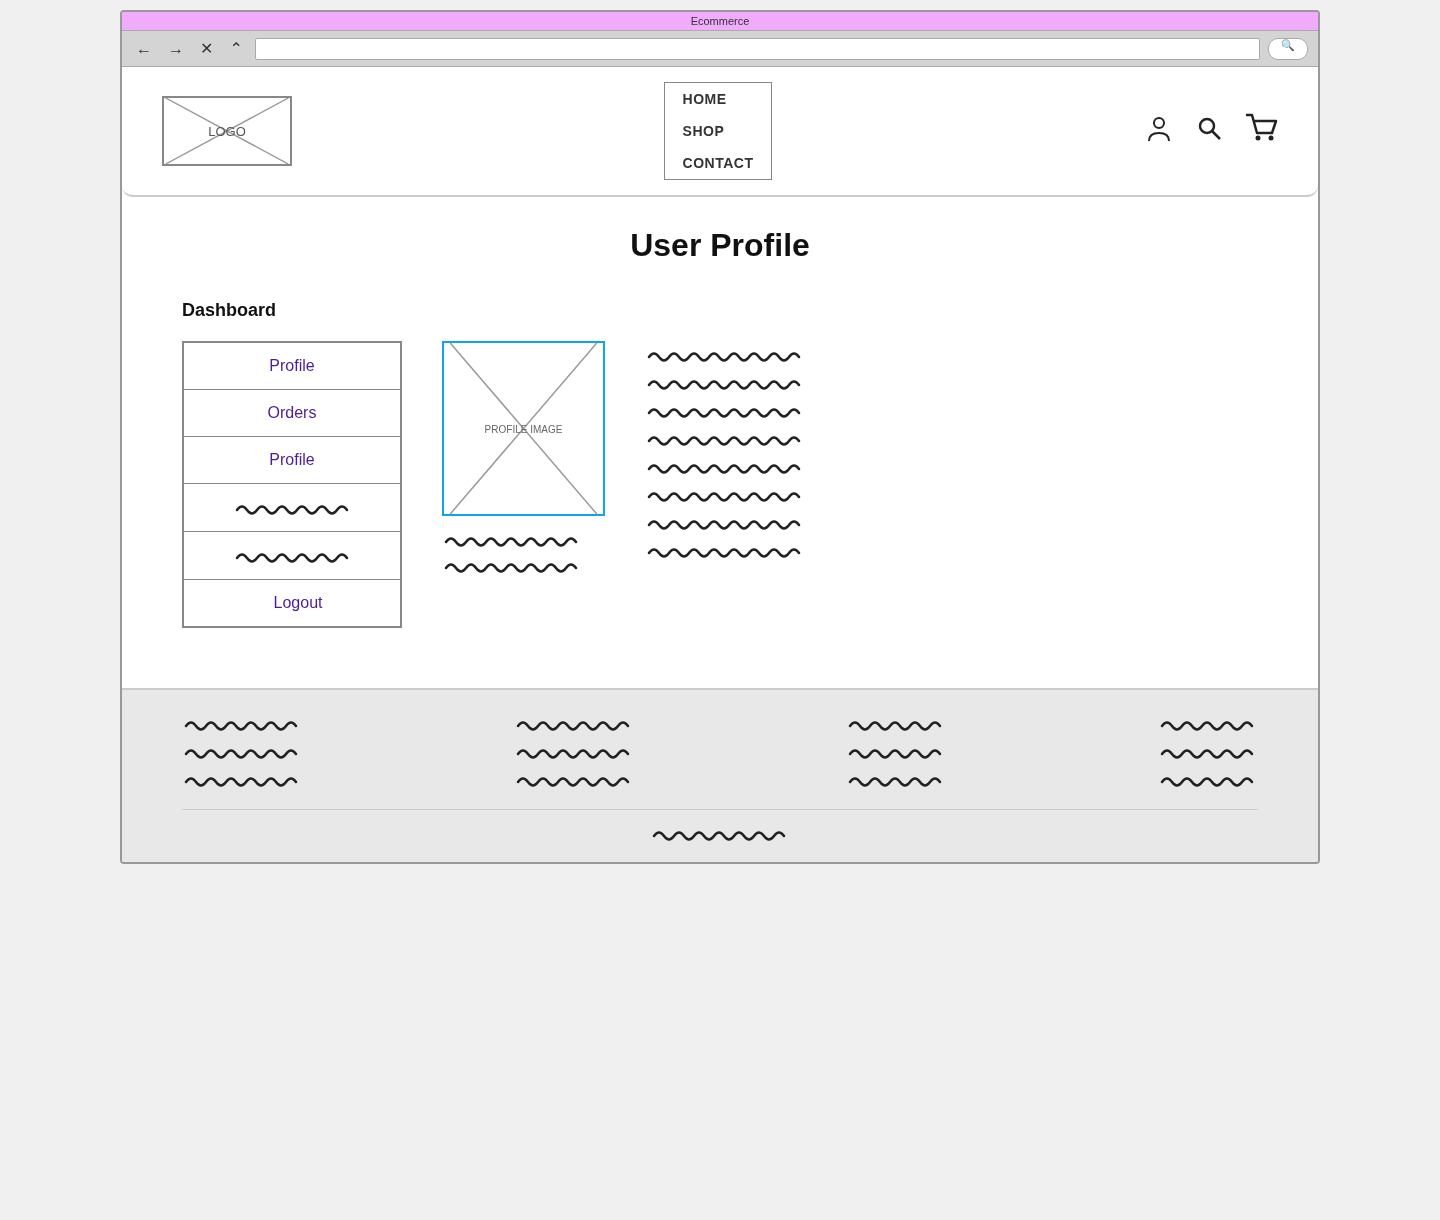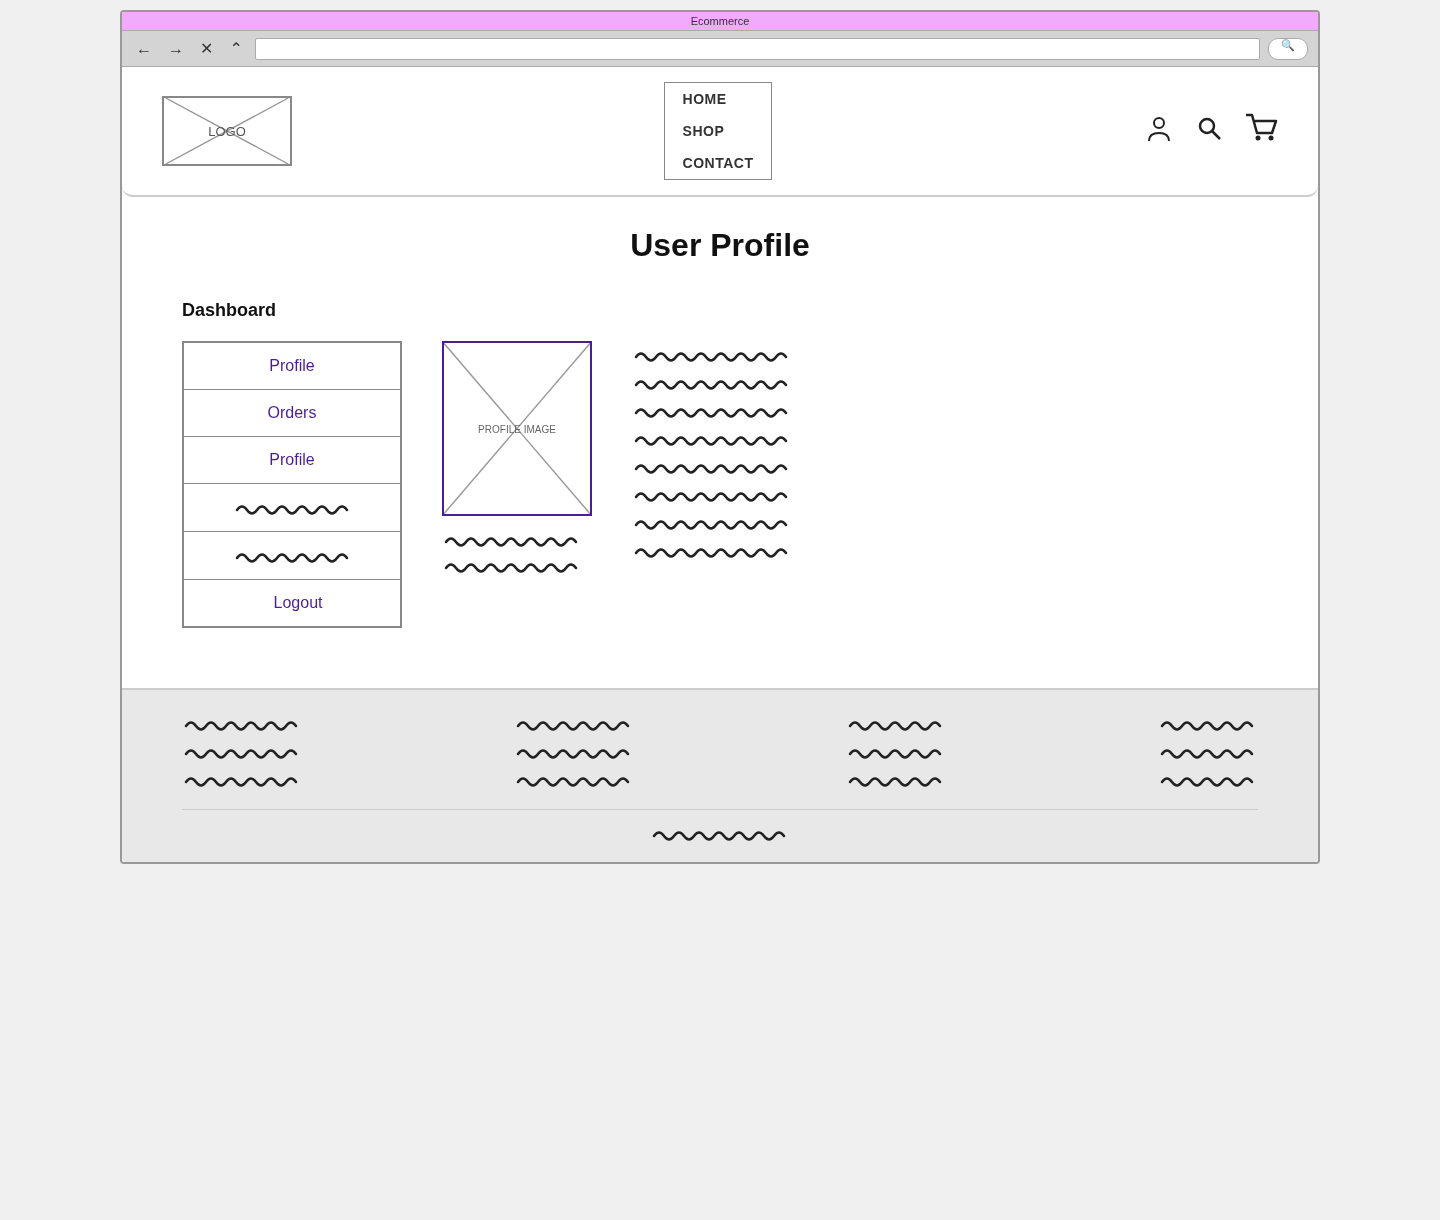--- a/index.html
+++ b/index.html
@@ -182,23 +182,23 @@
     }
 
     
     .profile-section {
       display: flex;
       flex-direction: column;
       gap: 15px;
     }
 
     .profile-image-box {
-      width: 150px;
+      width: 163px;
       height: 175px;
-      border: 2px solid #4c1d95;
+      border: 2px solid #0ea5e9;
       position: relative;
       overflow: hidden;
       flex-shrink: 0;
     }
 
     .profile-image-box svg {
       position: absolute;
       top: 0; left: 0;
       width: 100%; height: 100%;
     }

